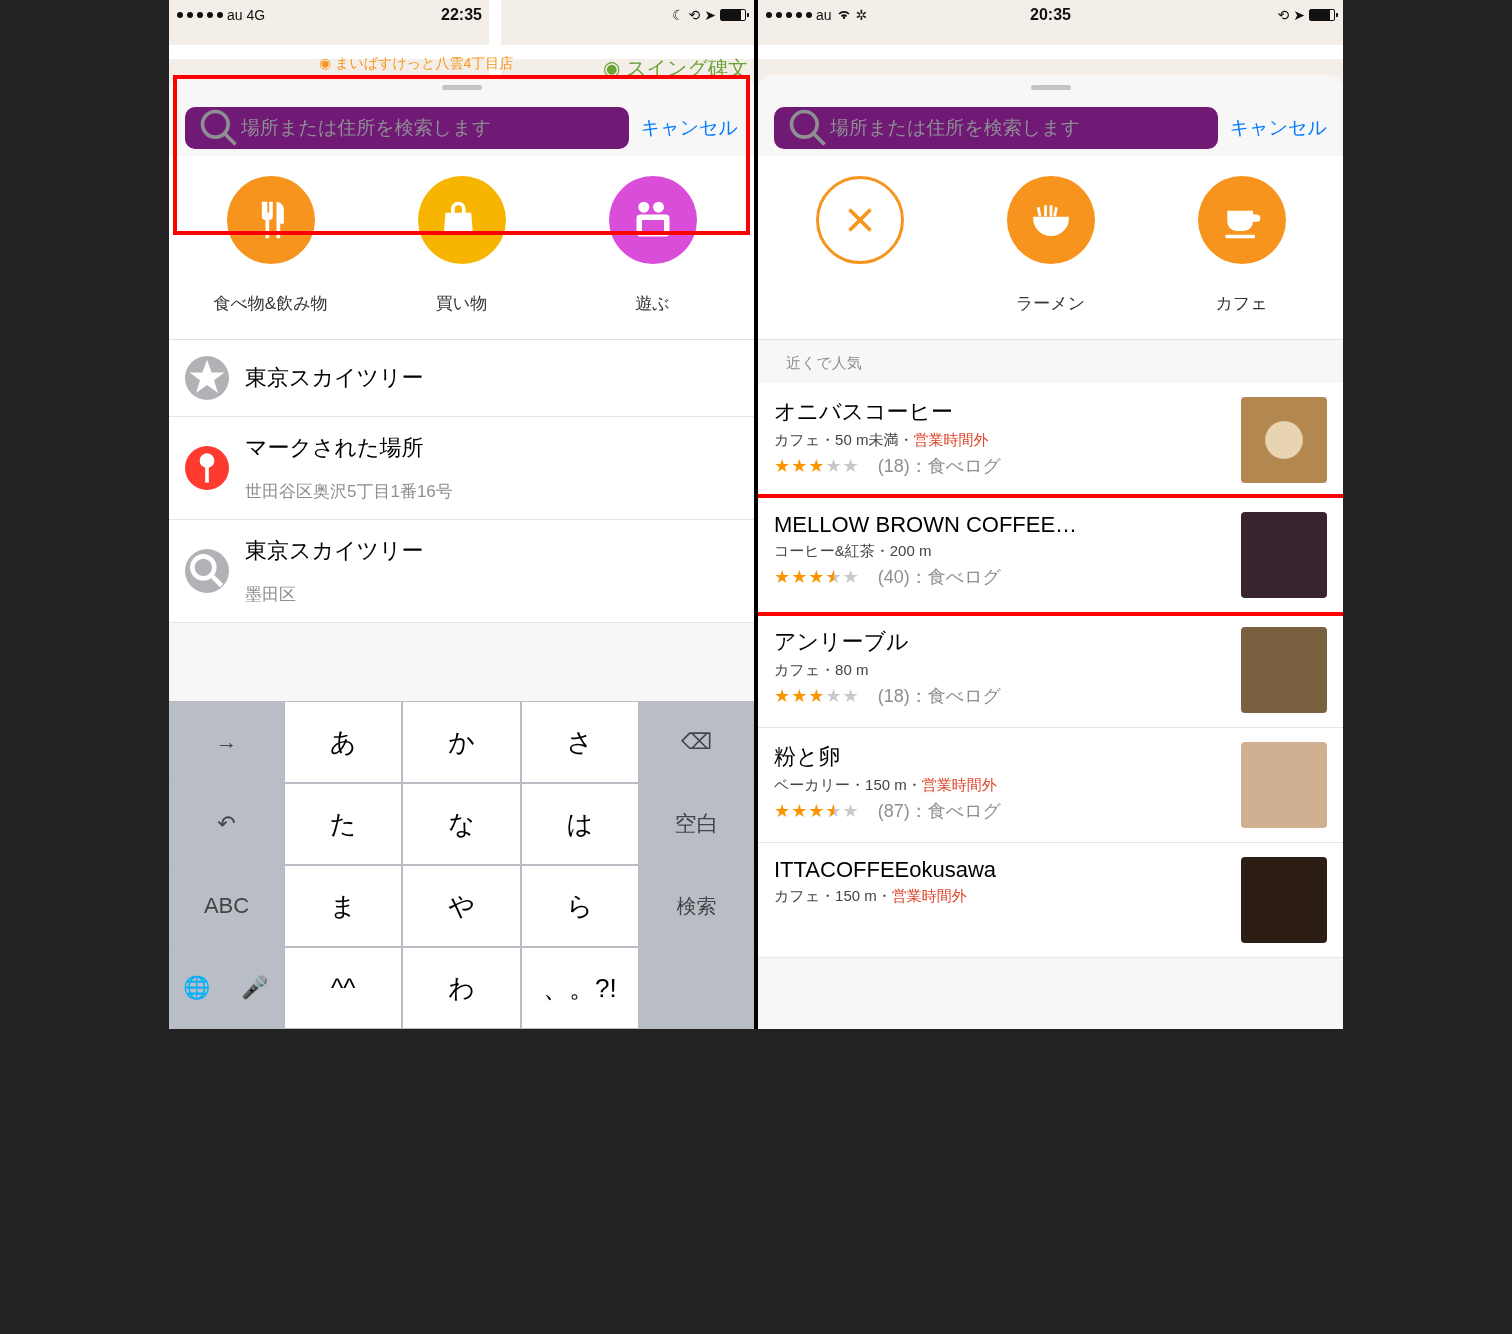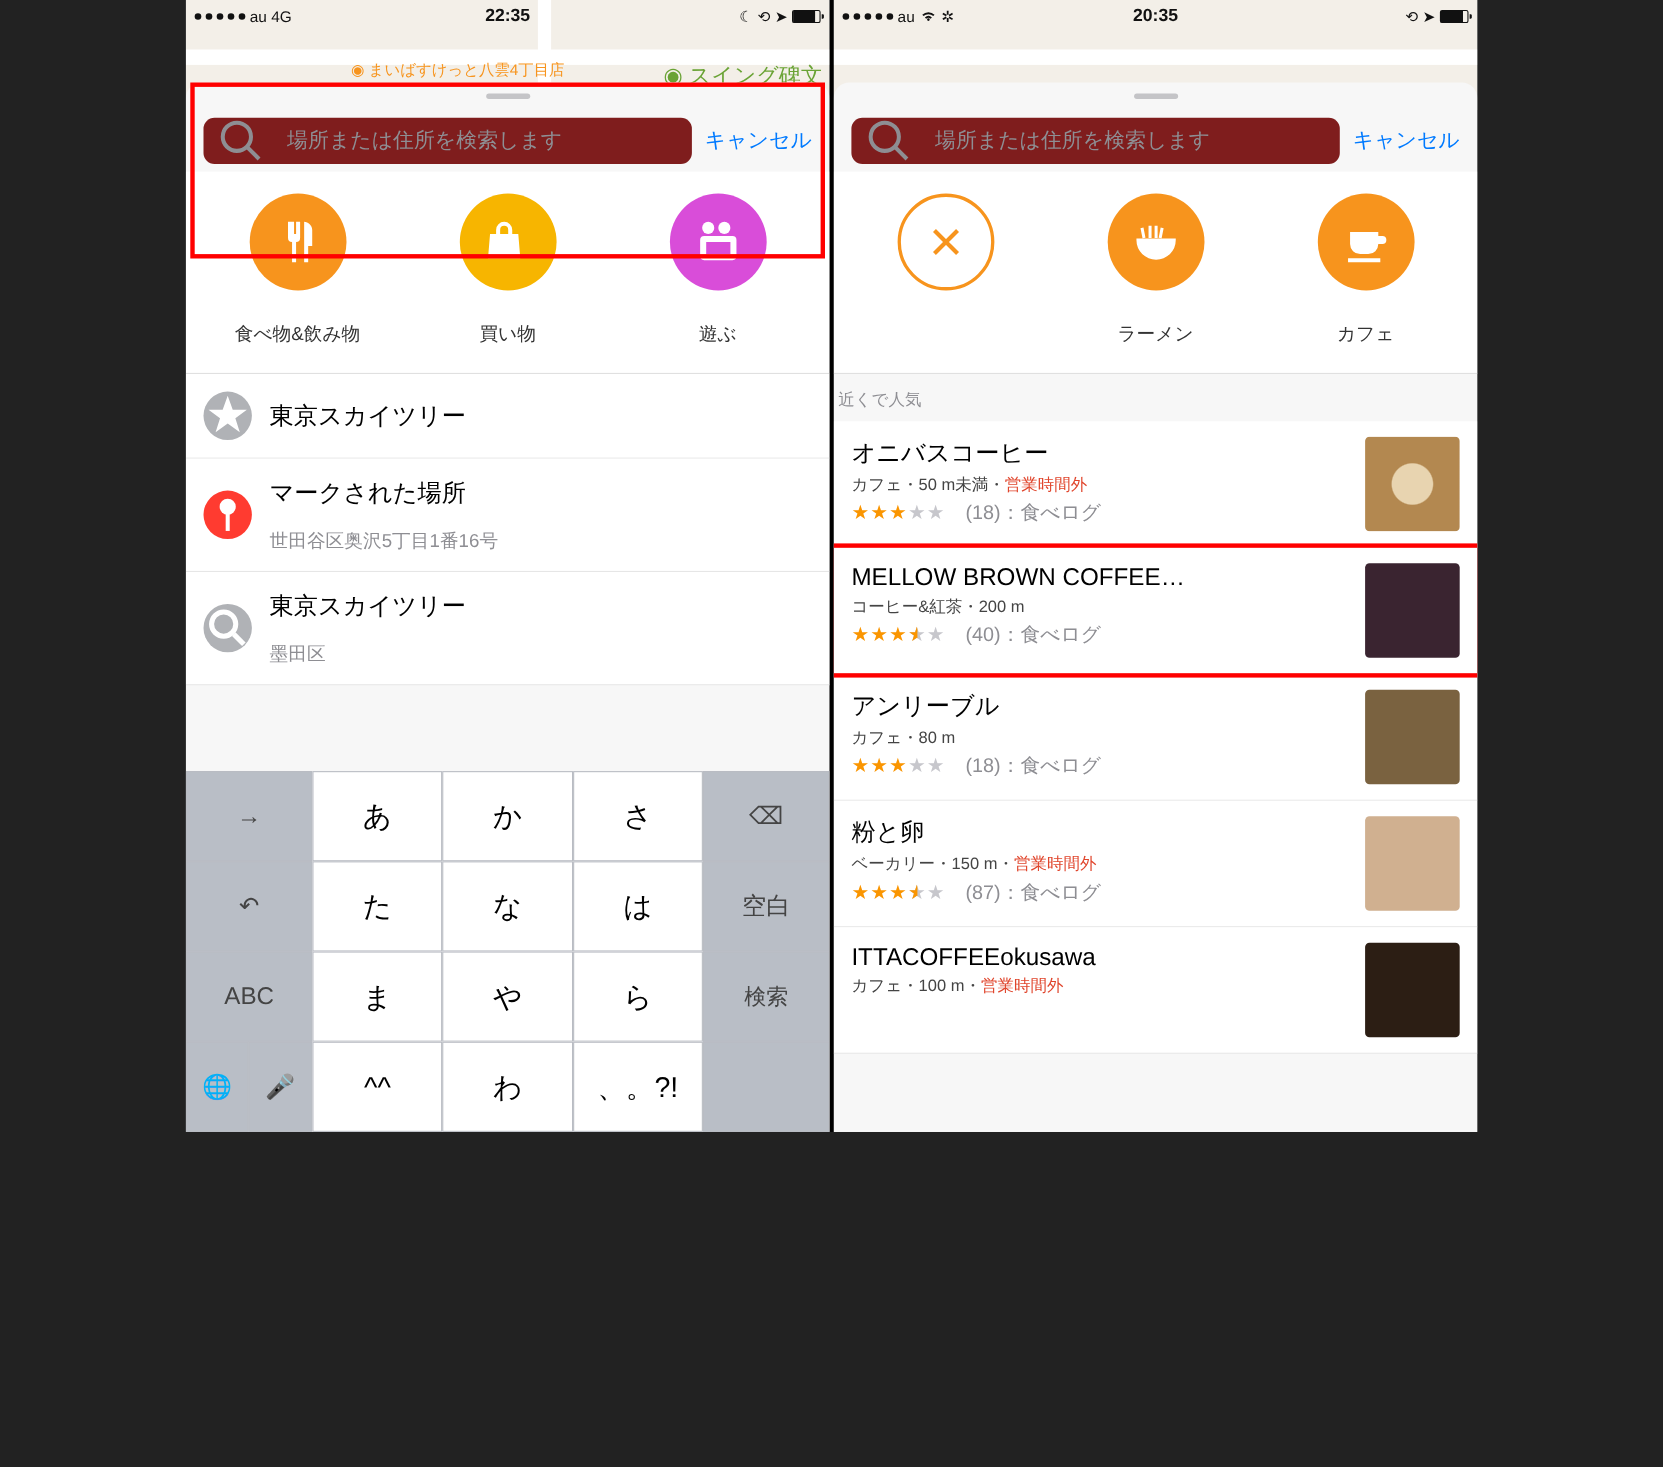--- a/index.html
+++ b/index.html
@@ -12,40 +12,40 @@
     .status .l,.status .r { display:flex; align-items:center; gap:4px; }
     .status .ctr { position:absolute; left:50%; transform:translateX(-50%); font-weight:600; font-size:16px; }
     .dot { width:6px; height:6px; border-radius:50%; background:#111; }
     .wifi { width:16px; height:12px; }
     .batt { width:26px; height:12px; border:1.5px solid #111; border-radius:2px; position:relative; }
     .batt::after { content:''; position:absolute; right:-4px; top:3px; width:2px; height:4px; background:#111; border-radius:0 1px 1px 0; }
     .batt .fill { width:85%; height:100%; background:#111; }
     .panel { position:absolute; top:75px; left:0; right:0; bottom:0; background:rgba(247,247,247,0.97); border-radius:14px 14px 0 0; }
     .grab { width:40px; height:5px; background:#c4c4c7; border-radius:3px; margin:10px auto; }
     .srow { display:flex; align-items:center; padding:0 16px; gap:12px; height:56px; }
-    .sbox { flex:1; background:#7f1d1d; border-radius:10px; height:42px; display:flex; align-items:center; padding:0 12px; gap:20px; color:#8e8e93; font-size:19px; }
+    .sbox { flex:1; background:#701a75; border-radius:10px; height:42px; display:flex; align-items:center; padding:0 12px; gap:0; color:#8e8e93; font-size:19px; }
     .cancel { color:#007aff; font-size:19px; }
     .cats { display:flex; justify-content:space-around; padding:20px 6px 24px; background:#fff; border-bottom:1px solid #e0e0e0; }
     .cat { display:flex; flex-direction:column; align-items:center; gap:28px; width:130px; }
     .cic { width:88px; height:88px; border-radius:50%; display:flex; align-items:center; justify-content:center; }
     .cl { font-size:17px; color:#333; }
     .redbox { position:absolute; border:4px solid #f00; pointer-events:none; z-index:10; }
     .hlist { background:#f2f2f2; }
     .hli { background:#fff; border-bottom:1px solid #e6e6e6; display:flex; align-items:center; padding:16px; gap:16px; }
     .hic { width:44px; height:44px; border-radius:50%; display:flex; align-items:center; justify-content:center; flex-shrink:0; }
     .htx .t { font-size:22px; font-weight:400; }
     .htx .s { font-size:17px; color:#8e8e93; margin-top:17px; }
     .kbd { position:absolute; bottom:0; left:0; right:0; background:#d1d4da; }
     .kr { display:flex; height:82px; }
     .kr>div { flex:1; display:flex; align-items:center; justify-content:center; font-size:26px; border:0.5px solid #b9bcc3; }
     .kr .wk { background:#fff; }
     .kr .gk { background:#b9bec6; }
     .kr .side { flex:0 0 115px; font-size:22px; color:#444; }
     
-    .sec-hdr { padding:14px 4px 10px; font-size:15px; color:#8e8e93; }
+    .sec-hdr { padding:14px 28px 10px; font-size:15px; color:#8e8e93; }
     .rlist .ri { background:#fff; border-bottom:1px solid #e6e6e6; padding:14px 16px; display:flex; gap:14px; }
     .ri .txt { flex:1; }
     .ri .thumb { width:86px; height:86px; background:#8b7355; border-radius:4px; flex-shrink:0; background-size:cover; background-position:center; }
     .ri .nm { font-size:22px; font-weight:400; white-space:nowrap; overflow:hidden; text-overflow:ellipsis; }
     .ri .meta { font-size:15px; color:#444; margin-top:4px; }
     .ri .meta .red { color:#e0452c; }
     .ri .rat { font-size:18px; color:#8e8e93; margin-top:4px; }
     .stars { color:#fa9500; letter-spacing:1px; }
     .stars .g { color:#c7c7cc; }
     .cic.orange { background:#f7941d; }
@@ -311,20 +311,20 @@
             <div class="nm">粉と卵</div>
             <div class="meta"><span>ベーカリー・150 m・</span><span class="red">営業時間外</span></div>
             <div class="rat"><span class="stars">★★★<span style="position:relative;display:inline-block;"><span class="g">★</span><span style="position:absolute;left:0;width:50%;overflow:hidden;">★</span></span><span class="g">★</span></span>　(<span>87</span>)：<span>食べログ</span></div>
           </div>
           <div class="thumb" style="background:#d0b090;"></div>
         </div>
 
         <div class="ri">
           <div class="txt">
             <div class="nm">ITTACOFFEEokusawa</div>
-            <div class="meta"><span>カフェ・100 m・</span><span class="red">営業時間外</span></div>
+            <div class="meta"><span>カフェ・150 m・</span><span class="red">営業時間外</span></div>
           </div>
           <div class="thumb" style="background:#2c1e14;"></div>
         </div>
       </div>
     </div>
   </div>
 </div>
 
 </body></html>

